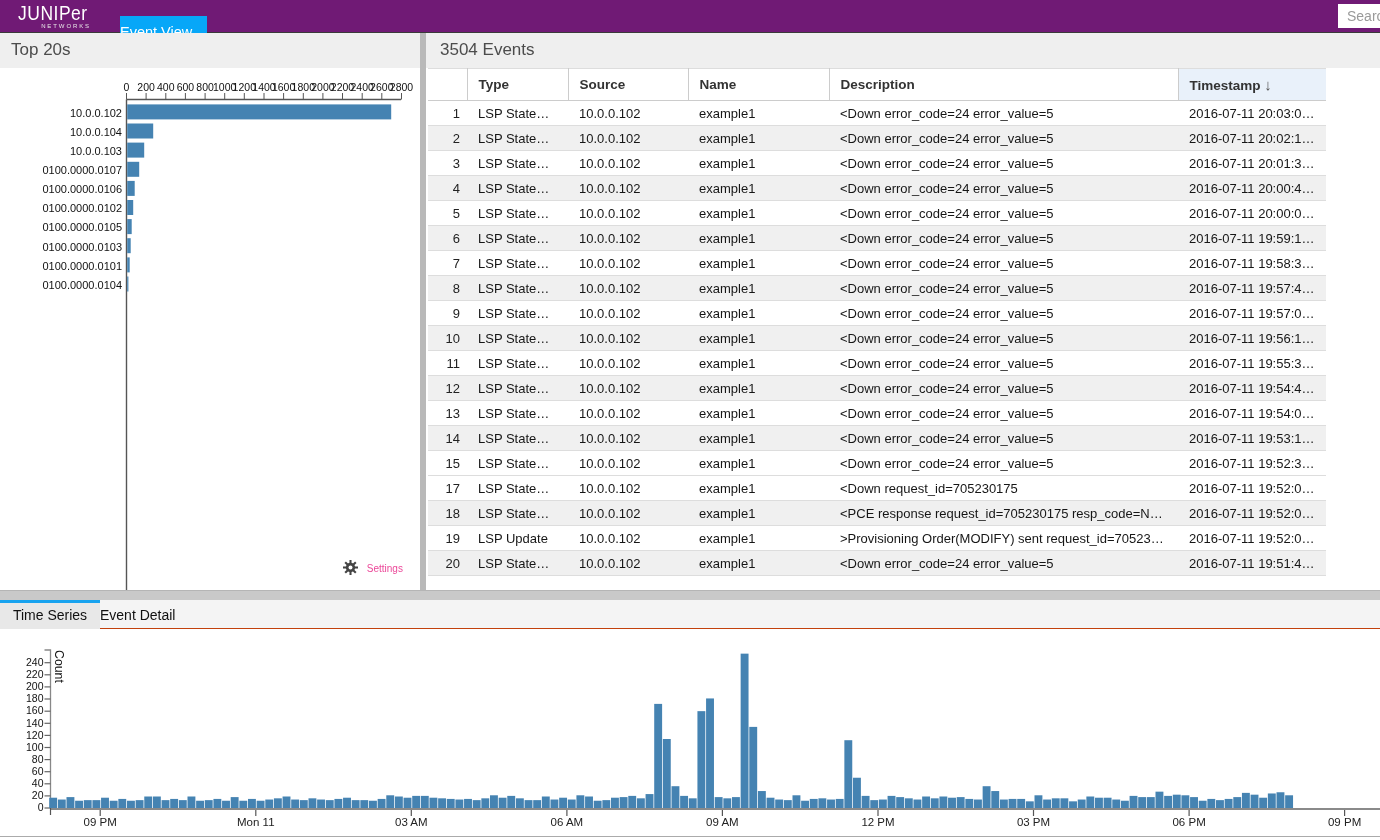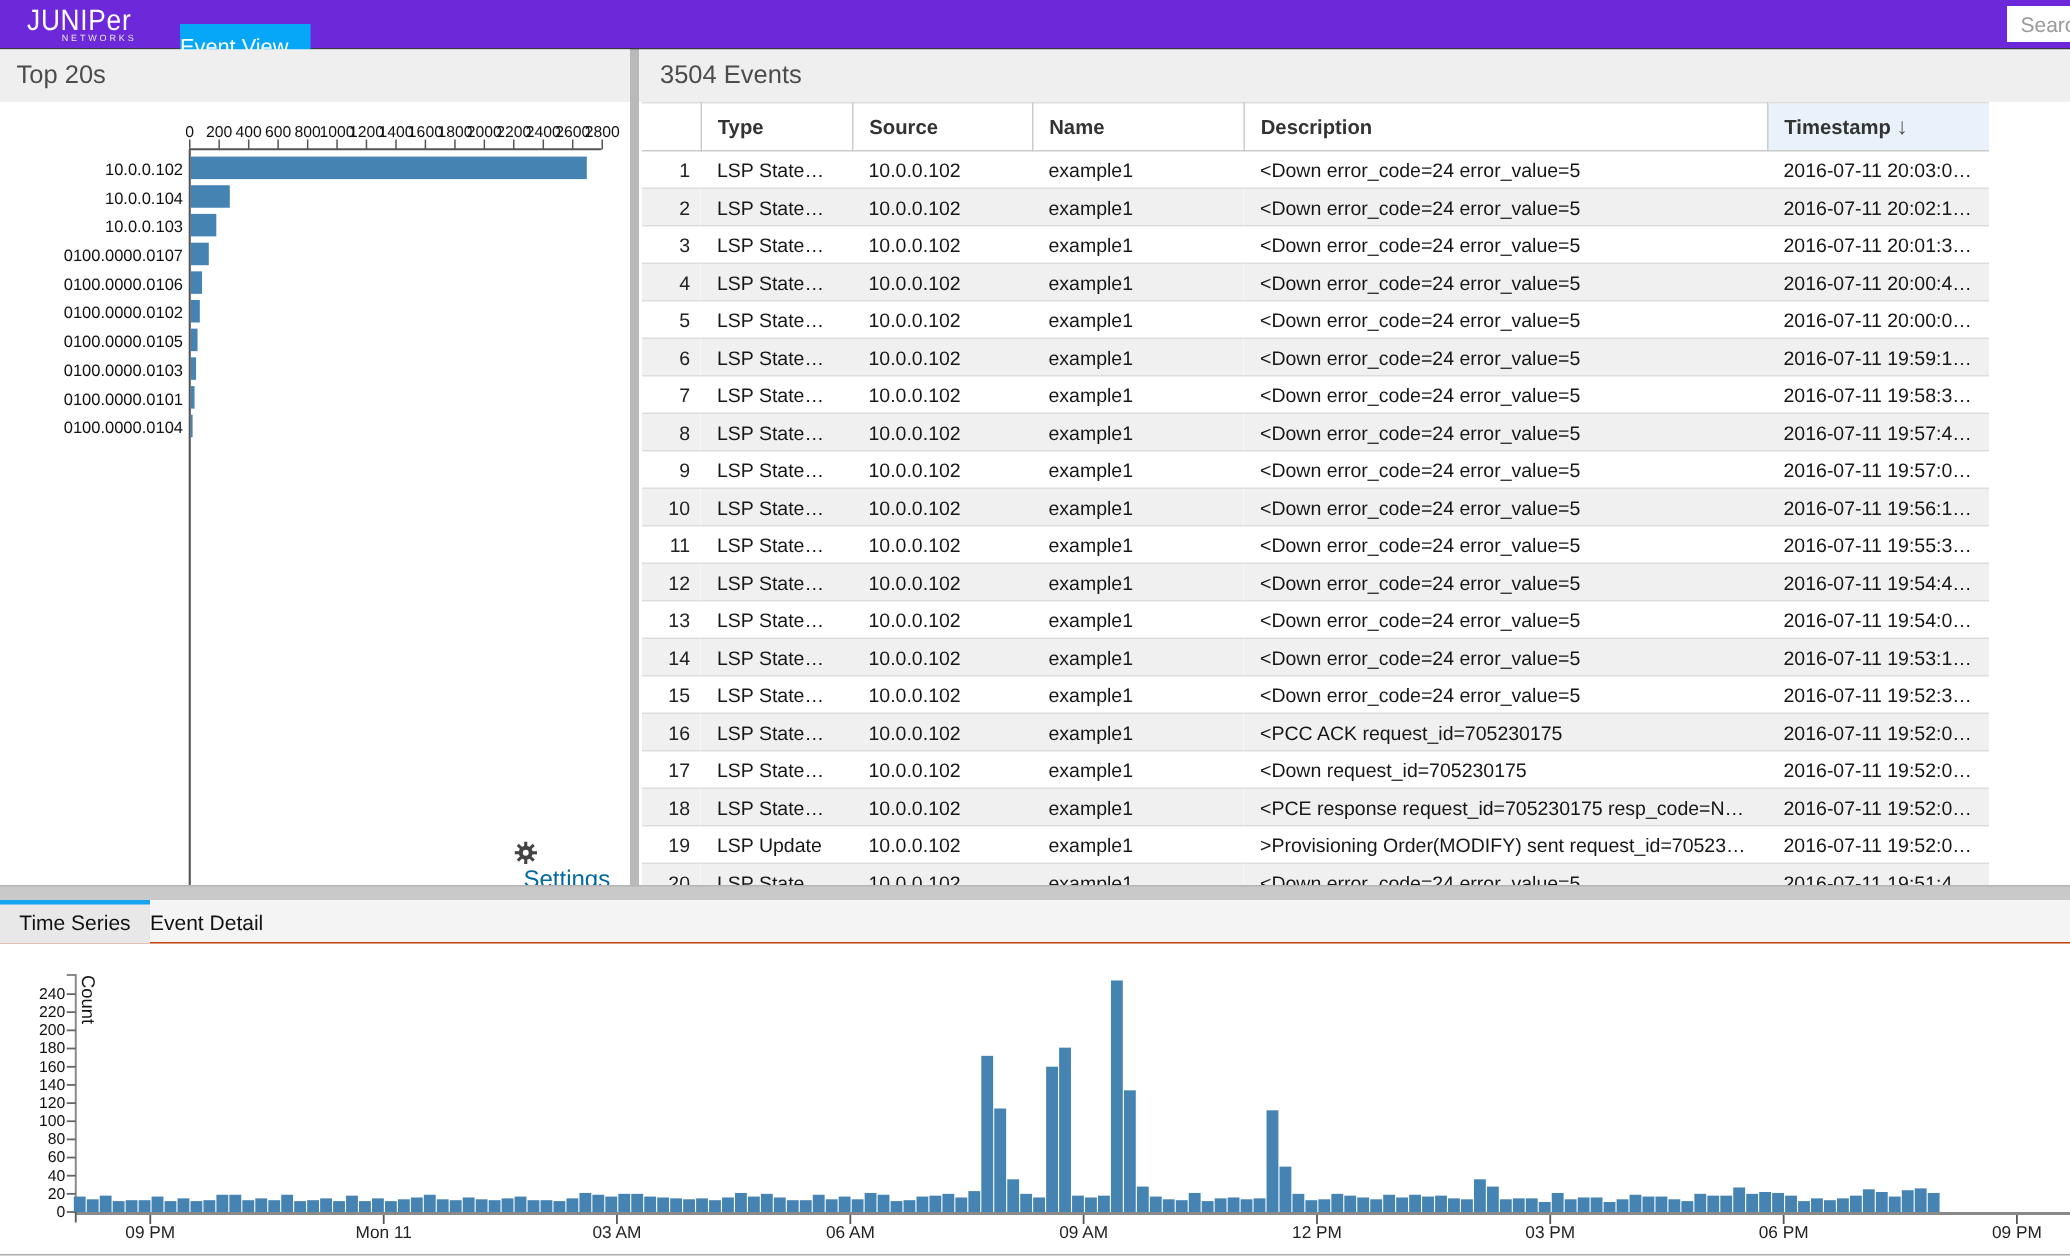--- a/index.html
+++ b/index.html
@@ -1,16 +1,16 @@
 <!DOCTYPE html>
 <html><head><meta charset="utf-8"><style>
 *{margin:0;padding:0;box-sizing:border-box}
 html,body{width:1380px;height:840px;overflow:hidden;background:#fff;
 font-family:"Liberation Sans",sans-serif;position:relative}
-.nav{position:absolute;top:0;left:0;width:1380px;height:33px;background:#6d28d9;border-bottom:1px solid #3a3a3a}
+.nav{position:absolute;top:0;left:0;width:1380px;height:33px;background:#701a75;border-bottom:1px solid #3a3a3a}
 .logo{position:absolute;left:18px;top:4px;color:#fff}
 .logo .j{font-size:17.5px;letter-spacing:0.5px;font-weight:400;line-height:17px;transform:scaleY(1.12);transform-origin:top left}
 .logo .n{font-size:6px;letter-spacing:1.9px;text-align:right;margin-top:2px;color:#e8e8e8;width:73px}
 .tab0{position:absolute;left:120px;top:16px;width:87px;height:33px;background:#07a7f8;
 color:#fff;font-size:14.5px;line-height:32px;}
 .search{position:absolute;left:1338px;top:4px;width:120px;height:24px;background:#fff;
 font-size:14px;color:#9a9a9a;line-height:24px;padding-left:9px}
 .lpanel{position:absolute;left:0;top:33px;width:420px;height:484px;background:#fff}
 .ptitle{height:35px;background:#efefef;color:#4c4c4c;font-size:17px;line-height:34px;padding-left:11px}
 .vsplit{position:absolute;left:420px;top:33px;width:6px;height:557px;background:#b9b9b9}
@@ -23,21 +23,21 @@
 td{font-size:13px;color:#161616;height:25px;padding-left:11px;white-space:nowrap;overflow:hidden}
 td.num{text-align:right;padding-right:7px;padding-left:0;color:#222}
 tr.even td{background:#f0f0f0}
 tbody tr{border-bottom:1px solid #ddd}
 .hsplit{position:absolute;left:0;top:590px;width:1380px;height:10px;background:#c9c9c9;border-top:1px solid #b5b5b5}
 .bottom{position:absolute;left:0;top:600px;width:1380px;height:240px;background:#fff}
 .tabs{position:absolute;left:0;top:0;width:1380px;height:29px;background:#f4f4f4;border-bottom:1px solid #c2410c}
 .tabA{position:absolute;left:0;top:0;width:100px;height:29px;background:#e8e8e8;
 border-top:3px solid #18a3ef;color:#111;font-size:14px;line-height:25px;text-align:center}
 .tabB{position:absolute;left:100px;top:3px;width:105px;height:26px;color:#111;font-size:14px;line-height:24px;}
-.setting{position:absolute;left:343px;top:527px;font-size:16px;color:#0369a1}
+.setting{position:absolute;left:343px;top:527px;font-size:10px;color:#ec4899}
 .botline{position:absolute;left:0;top:836px;width:1380px;height:1px;background:#ababab}
 svg text{font-family:"Liberation Sans",sans-serif}
 </style></head><body>
 <div class="nav">
  <div class="logo">
       <div class="j">JUNIPer</div>
       <div class="n">NETWORKS</div>
     </div>
  <div class="tab0">Event View</div>
  <div class="search">Search</div>
@@ -252,28 +252,20 @@
           <td>&lt;Down error_code=24 error_value=5</td>
           <td>2016-07-11 19:53:1…</td>
         </tr>
         <tr>
           <td class="num">15</td>
           <td>LSP State…</td>
           <td>10.0.0.102</td>
           <td>example1</td>
           <td>&lt;Down error_code=24 error_value=5</td>
           <td>2016-07-11 19:52:3…</td>
-        </tr>
-        <tr class="even">
-          <td class="num">16</td>
-          <td>LSP State…</td>
-          <td>10.0.0.102</td>
-          <td>example1</td>
-          <td>&lt;PCC ACK request_id=705230175</td>
-          <td>2016-07-11 19:52:0…</td>
         </tr>
         <tr>
           <td class="num">17</td>
           <td>LSP State…</td>
           <td>10.0.0.102</td>
           <td>example1</td>
           <td>&lt;Down request_id=705230175</td>
           <td>2016-07-11 19:52:0…</td>
         </tr>
         <tr class="even">

